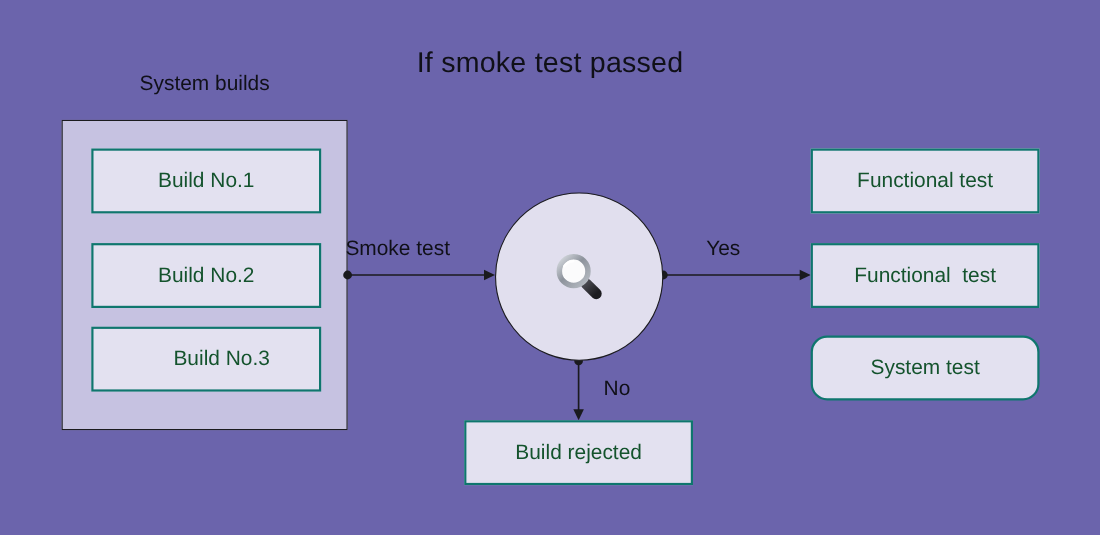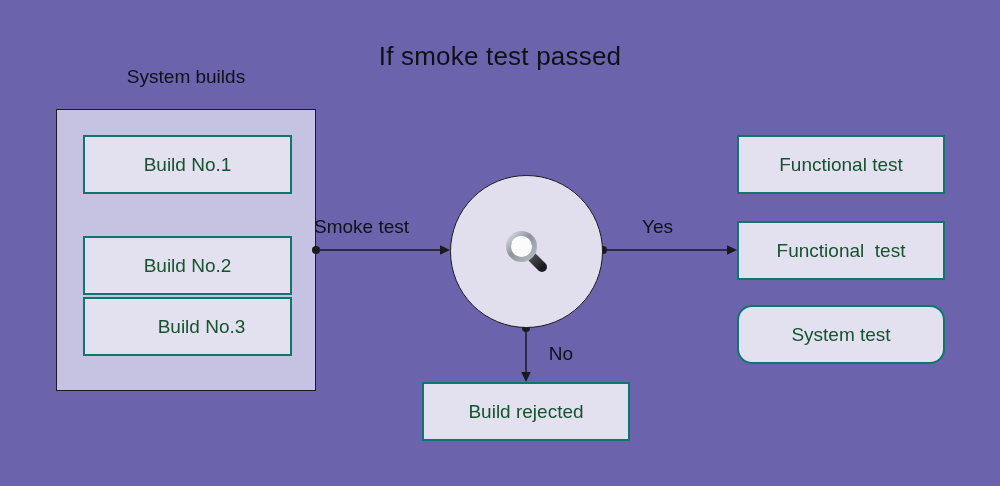--- a/index.html
+++ b/index.html
@@ -53,21 +53,21 @@
     border: 2px solid #0f766e;
     display: flex;
     align-items: center;
     justify-content: center;
     font-size: 19px;
     color: #14532d;
   }
   .node span { white-space: pre; }
   .build-node { left: 26px; width: 209px; height: 59px; }
   .build-1 { top: 25px; }
-  .build-2 { top: 126px; justify-content: center; }
+  .build-2 { top: 111px; justify-content: center; }
   .build-3 { top: 187px; padding-left: 28px; }
   .outcome-node { left: 737px; width: 208px; height: 59px; }
   .outcome-1 { top: 135px; }
   .outcome-2 { top: 221px; }
   .outcome-3 { top: 305px; border-radius: 15px; }
   .rejected-node { left: 422px; top: 382px; width: 208px; height: 59px; }
   .decision-circle {
     position: absolute;
     left: 450px;
     top: 175px;

